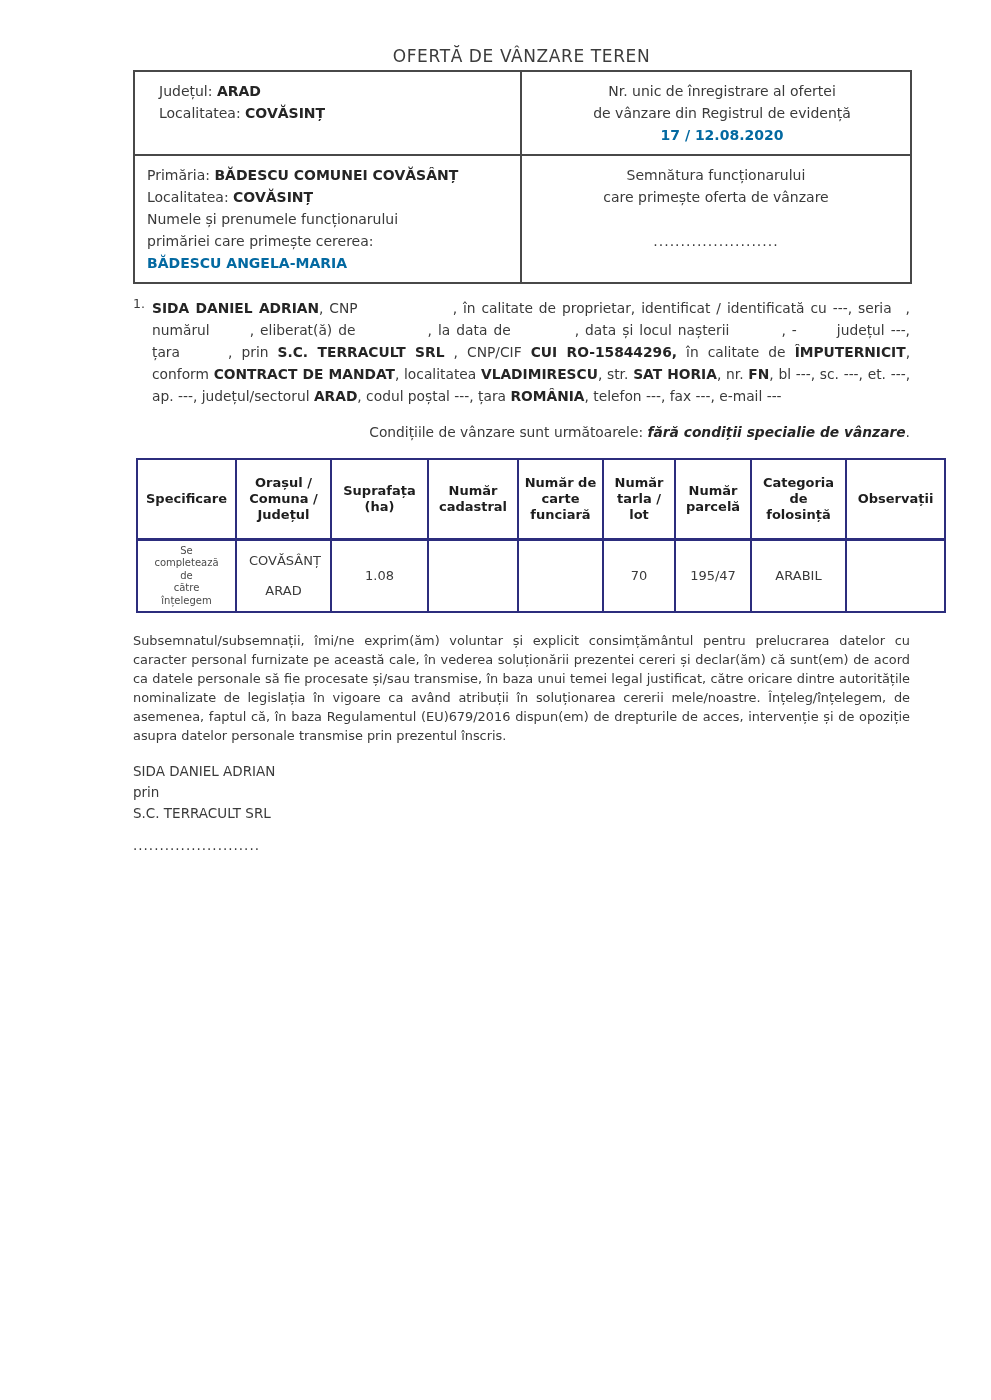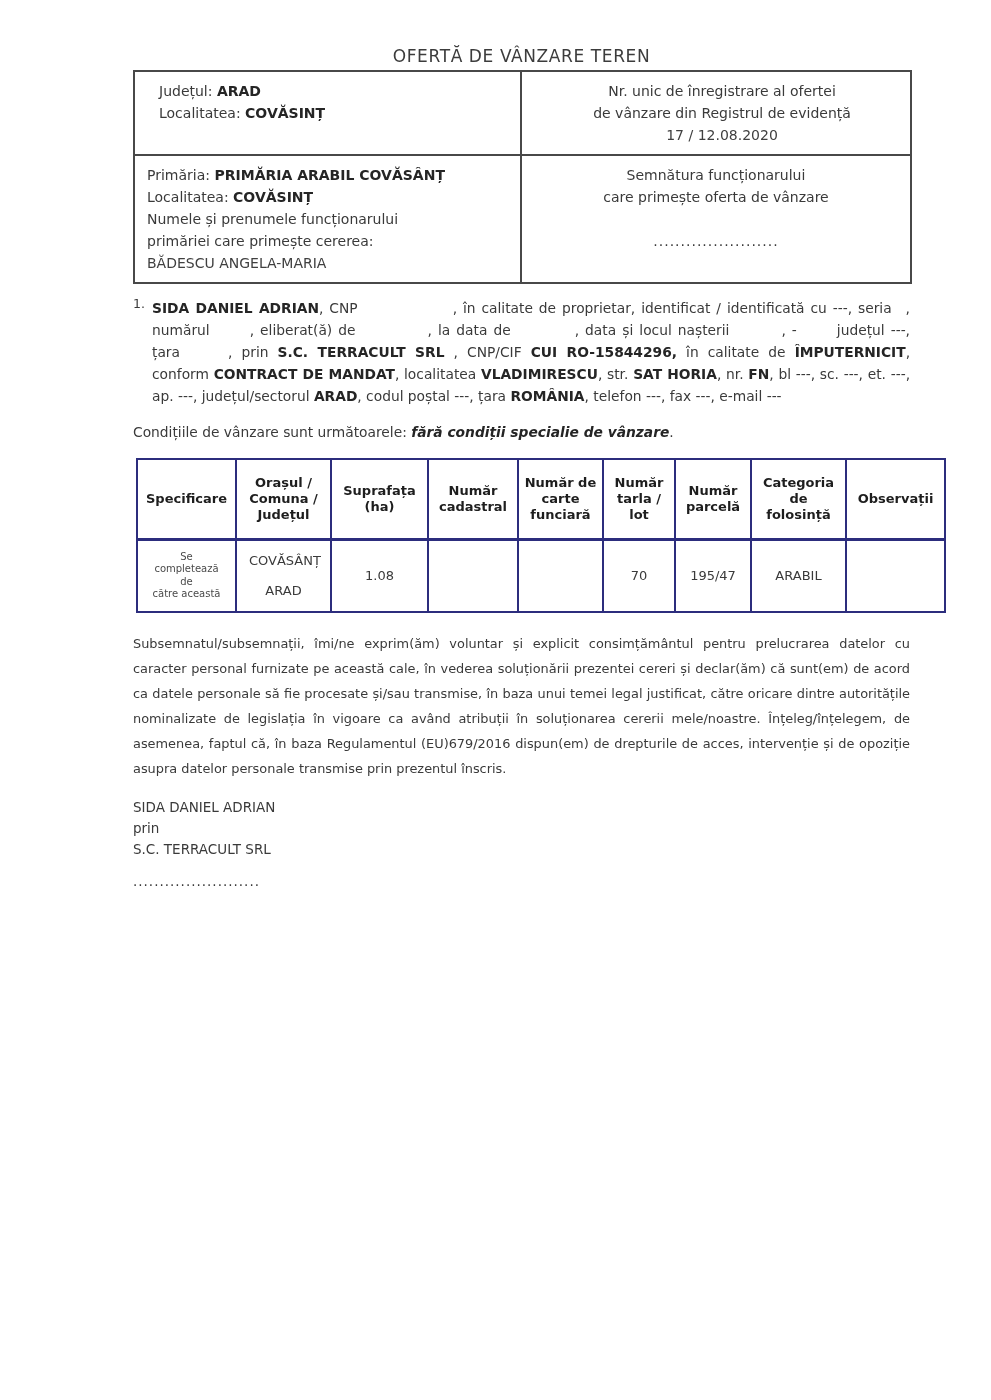--- a/index.html
+++ b/index.html
@@ -41,41 +41,41 @@
   }
   table.registry td {
     border: 2px solid #484848;
     vertical-align: top;
     padding: 8px 12px;
     line-height: 22px;
   }
   table.registry td.center { text-align: center; }
   tr.reg-row1 td { height: 77px; padding-left: 24px; }
   tr.reg-row2 td { height: 120px; }
-  .bold-line { font-weight: 400; color: #404040; }
+  .bold-line { font-weight: 700; color: #0369a1; }
   .dots-center { margin-top: 22px; text-align: center; letter-spacing: 1px; }
 
   .para {
     font-size: 13.8px;
     line-height: 22px;
     text-align: justify;
   }
   .numbered {
     position: relative;
     margin-top: 13px;
     padding-left: 19px;
   }
   .item-marker {
     position: absolute;
     left: 0;
     top: -4px;
     font-size: 12.5px;
   }
   .sale-para { margin-top: 19px; }
-  .cond-para { margin-top: 14px; text-align: left; }
+  .cond-para { margin-top: 14px; text-align: right; }
 
   table.land {
     margin-left: 3px;
     margin-top: 15px;
     width: 808px;
     border-collapse: collapse;
     table-layout: fixed;
   }
   table.land th, table.land td {
     border: 2px solid #2c2d7d;
@@ -97,21 +97,21 @@
     color: #3a3a3a;
     padding: 4px 12px;
   }
   .cell-small { font-size: 10px; line-height: 12.5px; color: #4a4a4a; }
   .cell-two-lines div { line-height: 15px; }
   .cell-two-lines div + div { margin-top: 15px; }
 
   .consent {
     margin-top: 18px;
     font-size: 12.9px;
-    line-height: 25px;
+    line-height: 19px;
     text-align: justify;
   }
   .signature {
     margin-top: 16px;
     font-size: 13.5px;
     line-height: 21px;
   }
   .dots-left {
     margin-top: 13px;
     font-size: 13.5px;
@@ -139,21 +139,21 @@
           <div><span>Localitatea: </span><span class="b">COVĂSINȚ</span></div>
         </td>
         <td class="center">
           <div>Nr. unic de înregistrare al ofertei</div>
           <div>de vânzare din Registrul de evidență</div>
           <div class="bold-line">17 / 12.08.2020</div>
         </td>
       </tr>
       <tr class="reg-row2">
         <td>
-          <div><span>Primăria: </span><span class="b">PRIMĂRIA ARABIL COVĂSÂNȚ</span></div>
+          <div><span>Primăria: </span><span class="b">BĂDESCU COMUNEI COVĂSÂNȚ</span></div>
           <div><span>Localitatea: </span><span class="b">COVĂSINȚ</span></div>
           <div>Numele și prenumele funcționarului</div>
           <div>primăriei care primește cererea:</div>
           <div class="bold-line">BĂDESCU ANGELA-MARIA</div>
         </td>
         <td class="center">
           <div>Semnătura funcționarului</div>
           <div>care primește oferta de vânzare</div>
           <div class="dots-center">.......................</div>
         </td>
@@ -192,21 +192,21 @@
         <th>Număr parcelă</th>
         <th>Categoria de folosință</th>
         <th>Observații</th>
       </tr>
       <tr>
         <td>
           <div class="cell-small">
             <div>Se</div>
             <div>completează</div>
             <div>de</div>
-            <div>către această</div>
+            <div>către înțelegem</div>
           </div>
         </td>
         <td>
           <div class="cell-two-lines">
             <div>COVĂSÂNȚ</div>
             <div>ARAD</div>
           </div>
         </td>
         <td>1.08</td>
         <td></td>

